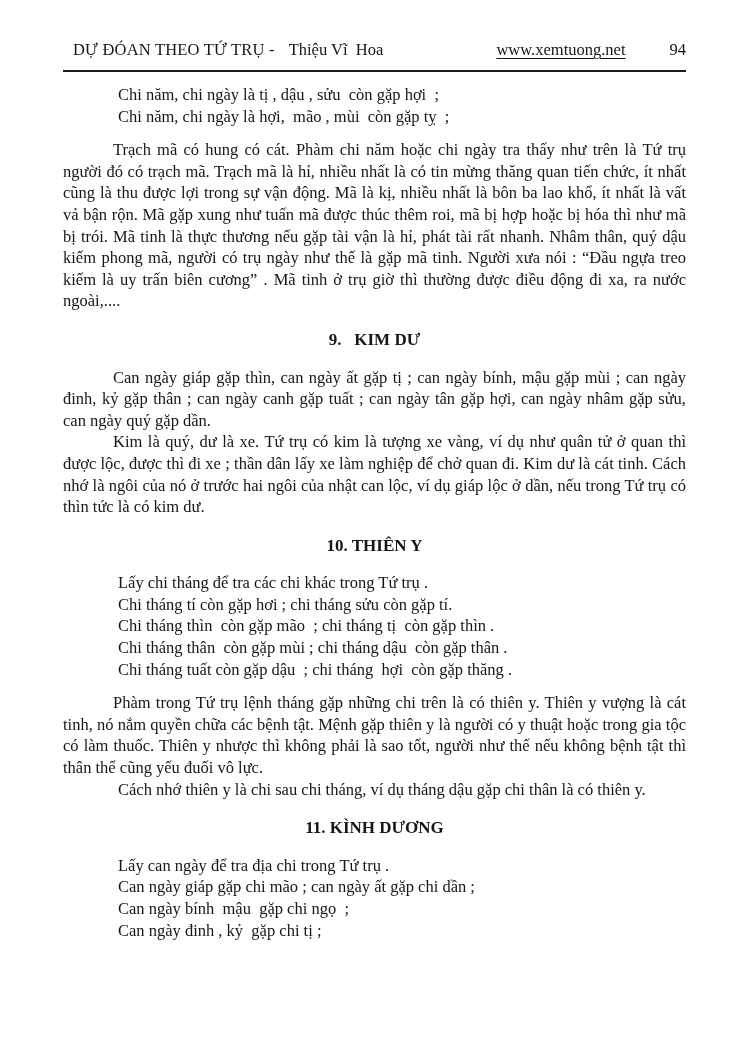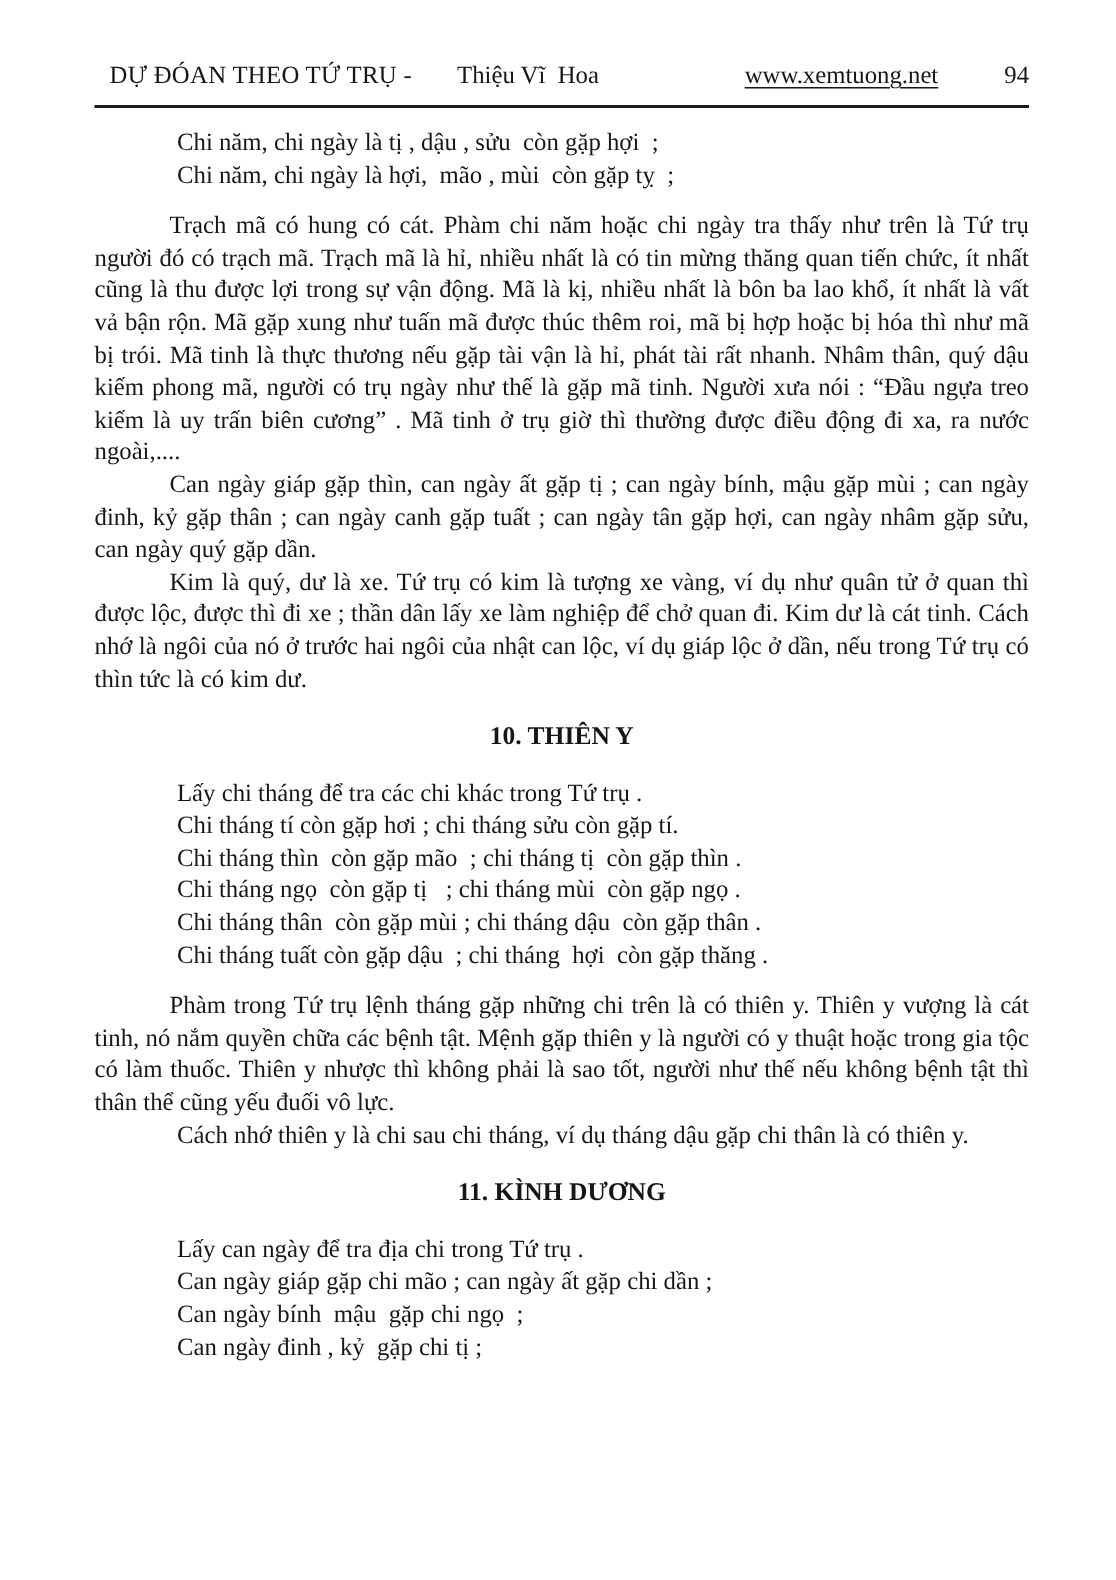--- a/index.html
+++ b/index.html
@@ -20,21 +20,21 @@
   }
   
   .header-row {
     display: flex;
     align-items: baseline;
     font-size: 16.5px;
     padding-left: 10px;
     white-space: pre;
   }
   .header-title { letter-spacing: 0.2px; }
-  .header-author { margin-left: 30px; }
+  .header-author { margin-left: 14px; }
   .header-website {
     margin-left: auto;
     text-decoration: underline;
     text-underline-offset: 3px;
   }
   .header-pagenum { margin-left: 44px; }
   .header-rule {
     border: none;
     border-top: 2px solid #1c1c1c;
     margin: 10px 0 0 0;
@@ -80,30 +80,30 @@
 
   <div class="content">
 
     <div class="line">Chi năm, chi ngày là tị , dậu , sửu  còn gặp hợi  ;</div>
     <div class="line">Chi năm, chi ngày là hợi,  mão , mùi  còn gặp tỵ  ;</div>
 
     <div class="gap-sm"></div>
 
     <p class="para">Trạch mã có hung có cát. Phàm chi năm hoặc chi ngày tra thấy như trên là Tứ trụ người đó có trạch mã. Trạch mã là hỉ, nhiều nhất là có tin mừng thăng quan tiến chức, ít nhất cũng là thu được  lợi trong sự vận động. Mã là kị, nhiều nhất là bôn ba lao khổ, ít nhất là vất vả bận rộn. Mã gặp xung như tuấn mã được thúc thêm roi, mã bị hợp hoặc bị hóa thì như mã bị trói. Mã tinh là thực thương nếu gặp tài vận là hỉ, phát tài rất nhanh. Nhâm thân, quý dậu kiếm phong mã, người có trụ ngày như thế là gặp mã tinh. Người xưa nói : “Đầu ngựa treo kiếm là uy trấn biên cương” . Mã tinh ở trụ giờ thì thường được  điều động đi xa, ra nước ngoài,....</p>
 
+    <div class="heading">9.   KIM DƯ</div>
 
     <p class="para">Can ngày giáp gặp thìn, can ngày ất gặp tị ; can ngày bính, mậu gặp mùi ; can ngày đinh, kỷ gặp thân ; can ngày canh gặp tuất ; can ngày tân gặp hợi, can ngày nhâm gặp sửu, can ngày quý gặp dần.</p>
     <p class="para">Kim là quý, dư là xe. Tứ trụ có kim là tượng  xe vàng, ví dụ như quân tử ở quan thì được lộc, được thì đi xe ; thần dân lấy xe làm nghiệp để chở quan đi. Kim dư là cát tinh. Cách nhớ là ngôi của nó ở trước hai ngôi của nhật can lộc, ví dụ giáp lộc ở dần, nếu trong Tứ trụ có thìn tức là có kim dư.</p>
 
     <div class="heading">10. THIÊN Y</div>
 
     <div class="line">Lấy chi tháng để tra các chi khác trong Tứ trụ .</div>
     <div class="line">Chi tháng tí còn gặp hơi ; chi tháng sửu còn gặp tí.</div>
     <div class="line">Chi tháng thìn  còn gặp mão  ; chi tháng tị  còn gặp thìn .</div>
-    <div class="line">Chi tháng ngọ  còn gặp tị   ; chi tháng mùi  còn gặp ngọ .</div>
     <div class="line">Chi tháng thân  còn gặp mùi ; chi tháng dậu  còn gặp thân .</div>
     <div class="line">Chi tháng tuất còn gặp dậu  ; chi tháng  hợi  còn gặp thăng .</div>
 
     <div class="gap-sm"></div>
 
     <p class="para">Phàm trong Tứ trụ lệnh tháng gặp những chi trên là có thiên y. Thiên y vượng là cát tinh, nó nắm quyền chữa các bệnh tật. Mệnh  gặp thiên y là người có y thuật hoặc trong gia tộc có làm thuốc. Thiên y nhược thì không phải là sao tốt,  người như thế nếu không bệnh tật thì thân  thể cũng yếu đuối vô lực.</p>
     <div class="line">Cách nhớ thiên y là chi sau chi tháng, ví dụ tháng dậu gặp chi thân là có thiên y.</div>
 
     <div class="heading">11. KÌNH DƯƠNG</div>
 

